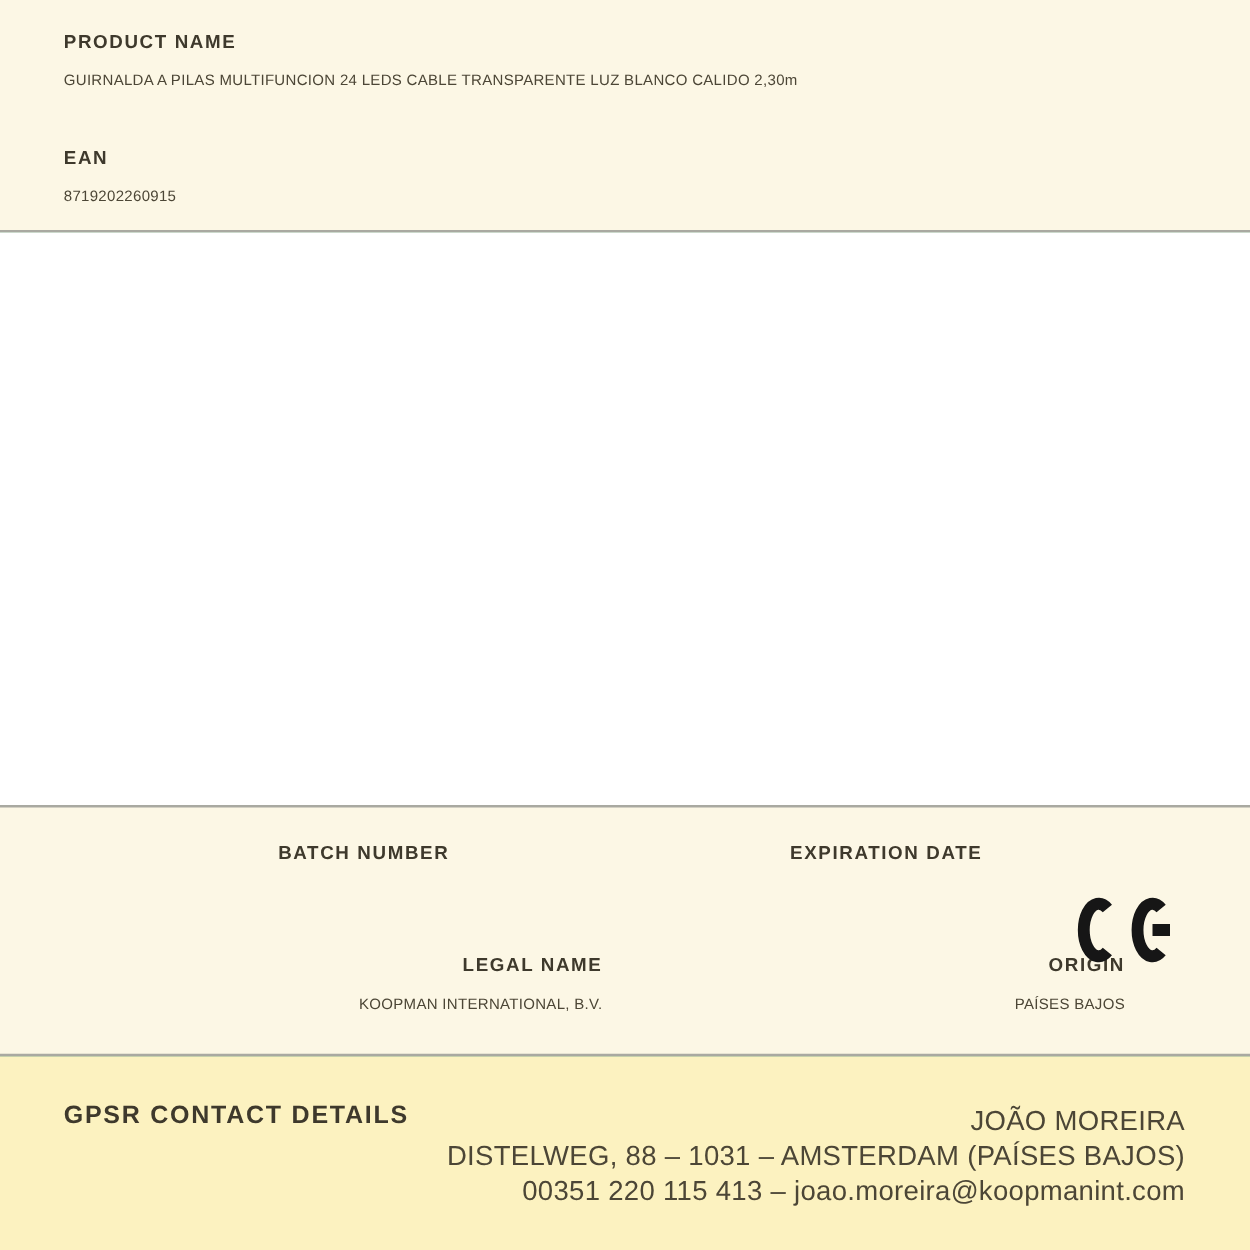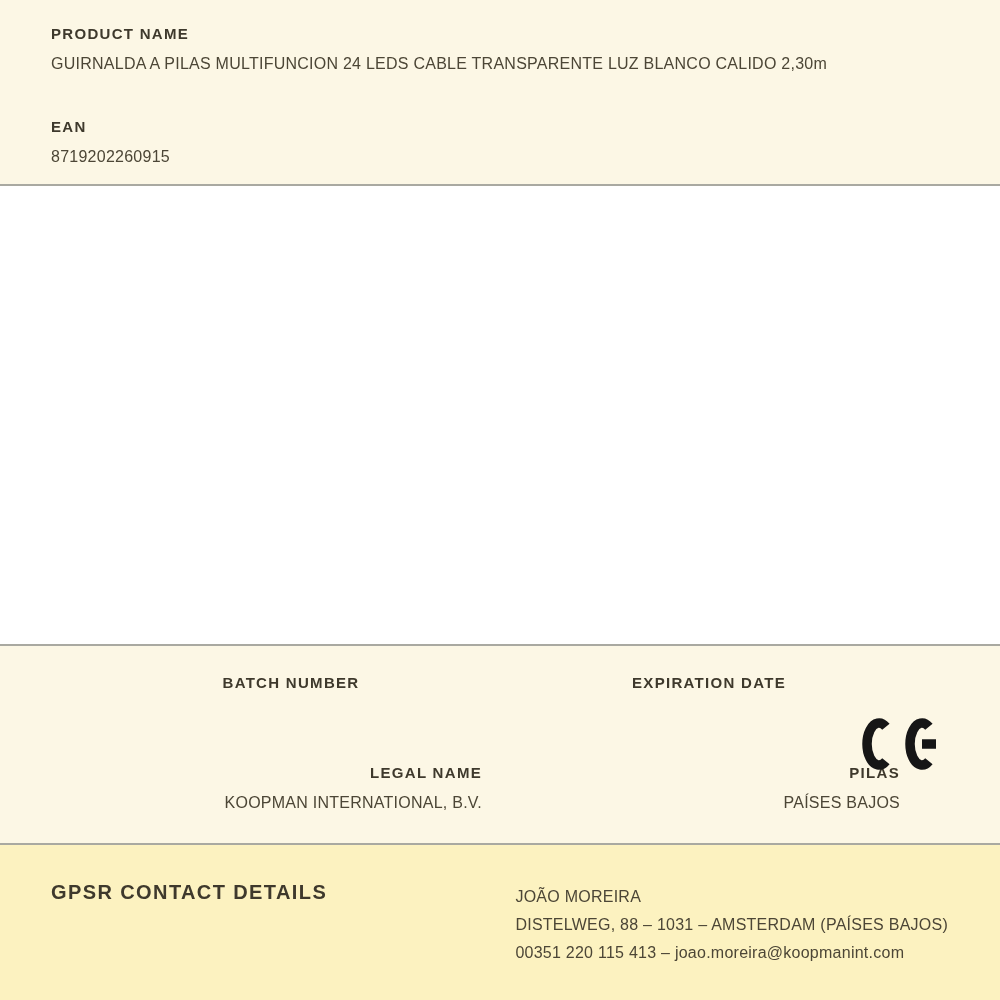--- a/index.html
+++ b/index.html
@@ -24,21 +24,21 @@
     padding: 25px 50px 0 51px;
   }
   .label {
     font-size: 15px;
     font-weight: bold;
     letter-spacing: 1.3px;
     line-height: 18px;
     color: var(--heading-color, #3E392C);
   }
   .value {
-    font-size: 16px;
+    font-size: 12px;
     letter-spacing: 0.25px;
     line-height: 20px;
     margin-top: 11px;
     color: var(--value-color, #4C4636);
     white-space: nowrap;
   }
   .field-gap { margin-top: 44px; }
 
   
   .sec-middle { height: 458px; background: #ffffff; }
@@ -68,22 +68,22 @@
   
   .sec-gpsr {
     height: 155px;
     padding: 38px 52px 0 51px;
     display: flex;
     justify-content: space-between;
     align-items: flex-start;
   }
   .gpsr-title { font-size: 20px; letter-spacing: 1.4px; }
   .gpsr-right {
-    text-align: left;
-    font-size: 16px;
+    text-align: right;
+    font-size: 22px;
     letter-spacing: 0.25px;
     line-height: 28px;
     color: var(--value-color, #4C4636);
   }
 </style>
 </head>
 <body>
 
 <div class="page" style="--divider: #A9A9A1; --heading-color: #3E392C; --value-color: #4C4636; background-color: #15803d;">
 
@@ -111,21 +111,21 @@
           <div class="label">LEGAL NAME</div>
           <div class="value">KOOPMAN INTERNATIONAL, B.V.</div>
         </div>
       </div>
       <div class="col">
         <div>
           <div class="label">EXPIRATION DATE</div>
           <div class="value value-empty"></div>
         </div>
         <div class="group-gap">
-          <div class="label">PILAS</div>
+          <div class="label">ORIGIN</div>
           <div class="value">PAÍSES BAJOS</div>
         </div>
       </div>
     </div>
 
     <div class="ce" style="color: rgb(22, 22, 22);">
       <svg width="84" height="62" viewBox="0 0 84 62" fill="none" stroke="currentColor" stroke-width="9.5" stroke-linecap="butt">
         <path d="M 28.9 13.8 A 12 21 0 1 0 28.9 48.2"></path>
         <path d="M 71.9 13.8 A 12 21 0 1 0 71.9 48.2"></path>
         <path d="M 65 31 H 79"></path>

